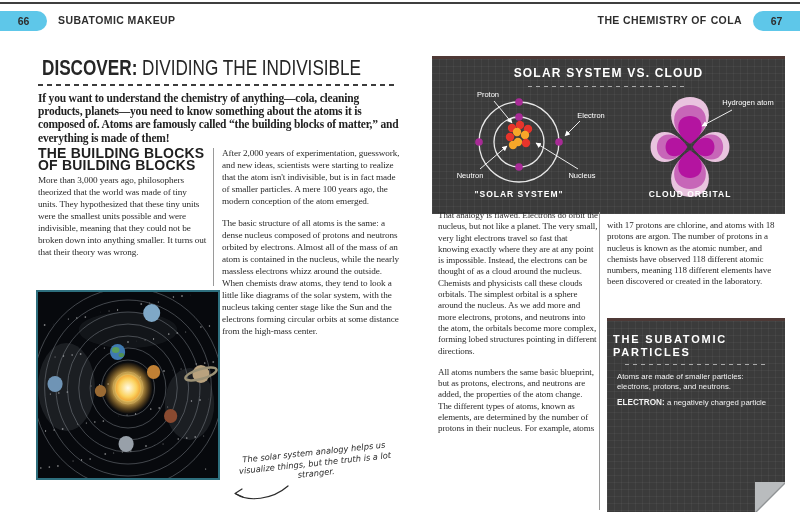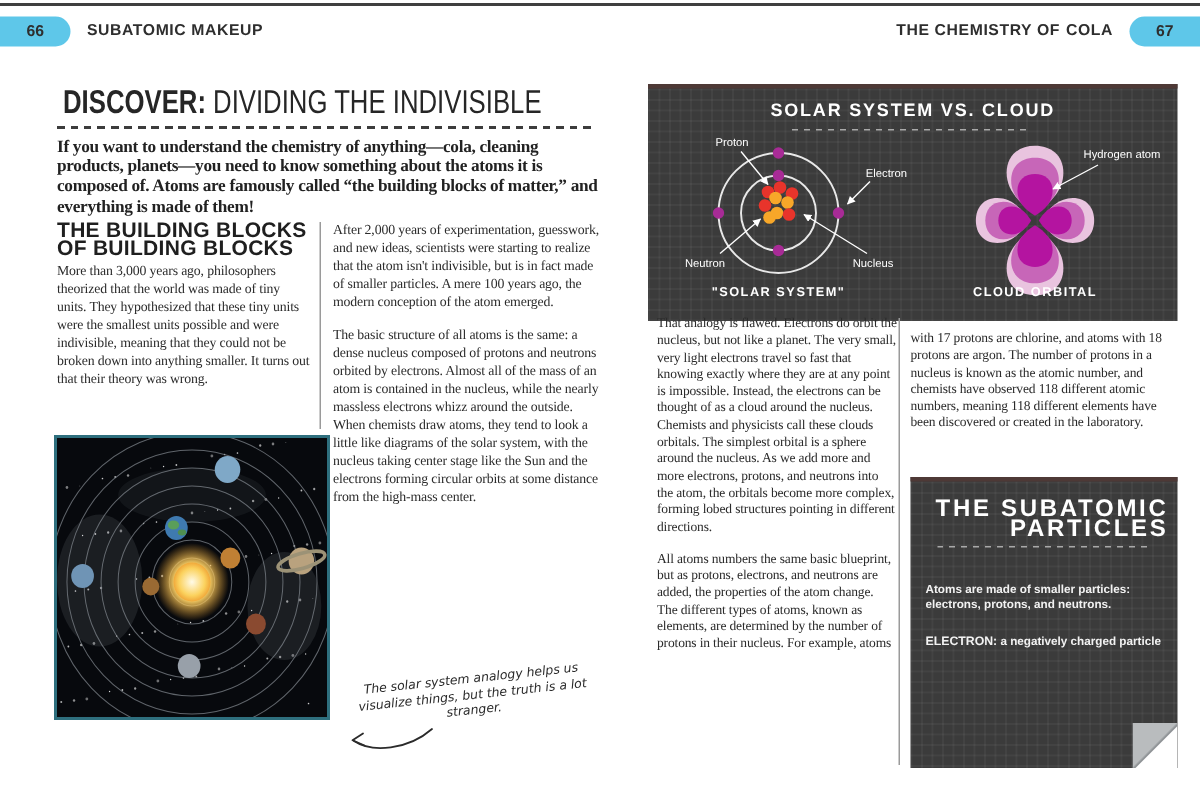--- a/index.html
+++ b/index.html
@@ -54,26 +54,26 @@
                  font-size:12px;letter-spacing:1.2px;}
   .diagram-dash{position:absolute;left:96px;top:27px;width:160px;height:1px;
                 background:repeating-linear-gradient(90deg,#a9a9a9 0 4px,transparent 4px 8px);}
   .diagram svg{position:absolute;left:0;top:26px;}
 
   .r-col1{left:438px;top:210px;width:160px;}
   .r-col2{left:607px;top:200px;width:170px;margin-top:20px;}
   .r-col1 .bodytxt,.r-col2 .bodytxt{font-size:9px;line-height:11.3px;}
 
   .sidebar{left:607px;top:318px;width:178px;height:194px;}
-  .sb-title{margin:12px 6px 0 6px;text-align:right;color:#fff;font-weight:bold;font-size:16px;
+  .sb-title{margin:12px 6px 0 6px;text-align:left;color:#fff;font-weight:bold;font-size:11px;
             letter-spacing:1.8px;line-height:13px;white-space:pre-line;}
   .sb-dash{margin:5px auto 0 auto;width:142px;height:1px;
            background:repeating-linear-gradient(90deg,#a9a9a9 0 4px,transparent 4px 8px);}
   .sb-body{padding:7px 10px 0 10px;color:#f2f2f2;font-size:7.8px;line-height:9.6px;}
-  .sb-body p{margin:16px 0 7px 0;font-weight:bold;}
+  .sb-body p{margin:0 0 7px 0;}
   .sb-body b{font-size:8.2px;}
   .fold{position:absolute;right:0;bottom:0;width:30px;height:30px;}
 
   svg text{font-family:"Liberation Sans",sans-serif;}
   .dlabel{font-size:7.5px;fill:#ffffff;}
   .dcaption{font-size:8.5px;font-weight:bold;fill:#ffffff;letter-spacing:1px;}
 </style>
 </head>
 <body>
 

